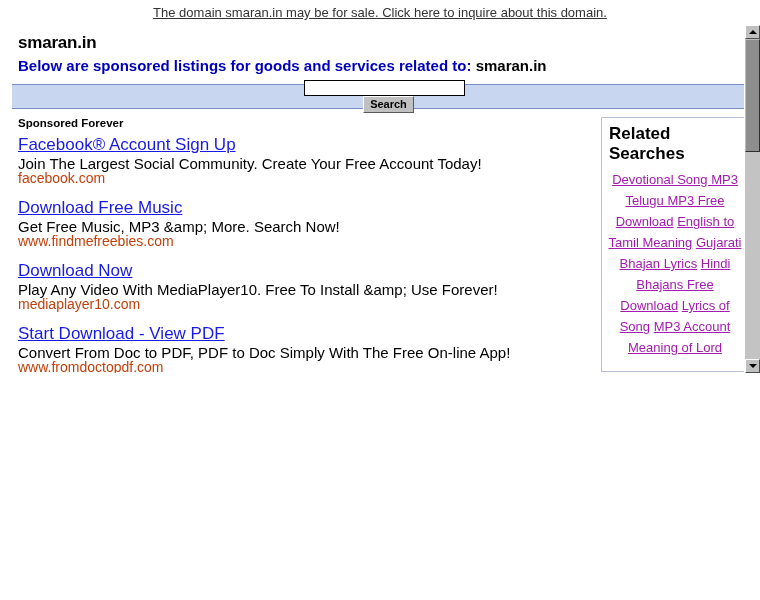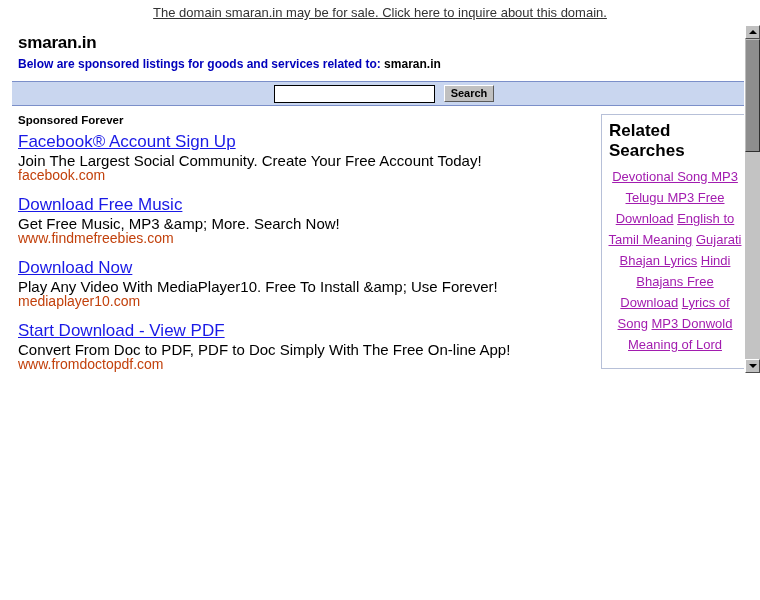--- a/index.html
+++ b/index.html
@@ -57,40 +57,41 @@
     padding: 8px 0 4px 6px;
   }
   .site-title {
     font-size: 17px;
     font-weight: bold;
     color: #000000;
     margin: 0 0 4px 0;
     letter-spacing: -0.2px;
   }
   .subtitle {
-    font-size: 12px;
+    font-size: 15px;
     font-weight: bold;
     color: #0000bb;
     margin: 0;
   }
   .subtitle .domain-emph {
     color: #000000;
     font-weight: bold;
   }
 
   
   .search-strip {
     margin-top: 6px;
     height: 23px;
     background: #c9d6ef;
     border-top: 1px solid #7b8fc9;
     border-bottom: 1px solid #7b8fc9;
     display: flex;
     align-items: center;
     justify-content: center;
+    flex-direction: column;
   }
   .search-input {
     width: 155px;
     height: 14px;
     font-family: "Liberation Sans", sans-serif;
     font-size: 11px;
     border: 1px solid #000000;
     background: #ffffff;
     padding: 1px 2px;
     margin: 0;
@@ -296,21 +297,21 @@
 
       <div class="sidebar-col">
         <div class="sidebar-title">Related Searches</div>
         <div class="related-list">
           <a href="#">Devotional Song MP3</a>
           <a href="#">Telugu MP3 Free Download</a>
           <a href="#">English to Tamil Meaning</a>
           <a href="#">Gujarati Bhajan Lyrics</a>
           <a href="#">Hindi Bhajans Free Download</a>
           <a href="#">Lyrics of Song</a>
-          <a href="#">MP3 Donwold</a>
+          <a href="#">MP3 Account</a>
           <a href="#">Meaning of Lord</a>
         </div>
       </div>
 
     </div>
   </div>
 </div>
 
 <div class="scrollbar">
   <div class="sb-track"></div>

